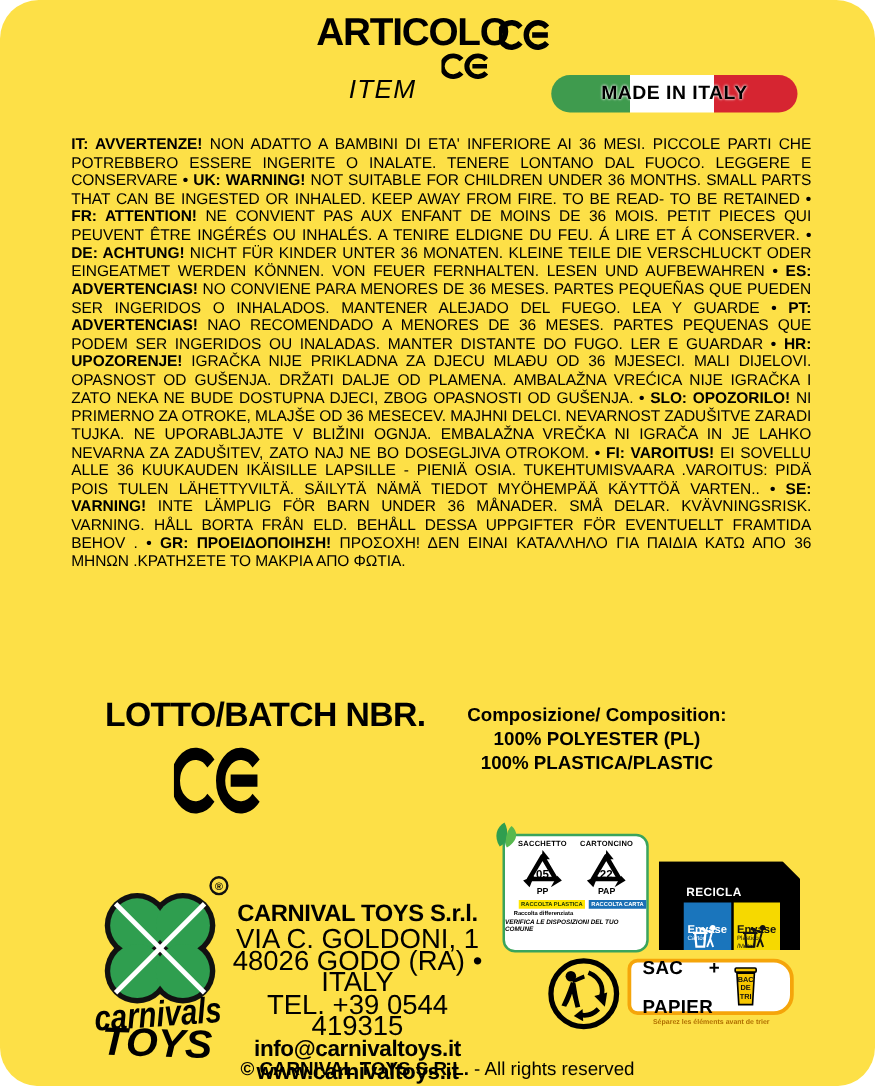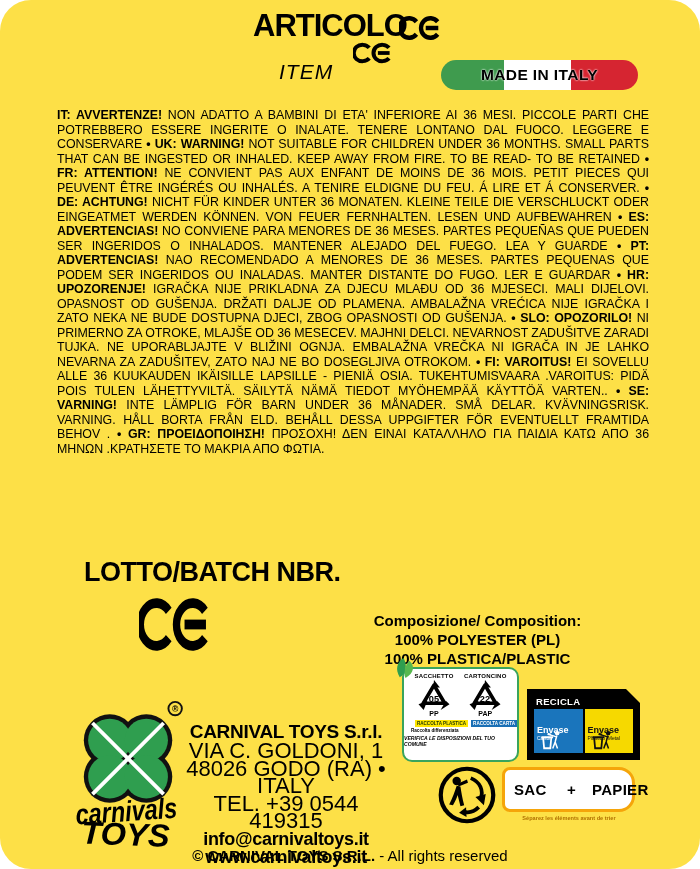--- a/index.html
+++ b/index.html
@@ -25,21 +25,21 @@
     text-shadow:0 0 2px rgba(255,255,255,.9), 0 0 2px rgba(255,255,255,.9);
   }
   
   .warnings {
     position:absolute; left:57px; top:108px; width:592px;
     font-size:12.4px; line-height:14.5px; text-align:justify; letter-spacing:-0.05px;
   }
   
   .batch { position:absolute; left:84px; top:557px; font-size:27px; font-weight:800; letter-spacing:-0.5px; }
   .ce-large { position:absolute; left:139px; top:596px; width:75px; height:57px; }
-  .composition { position:absolute; left:370px; top:563px; width:215px; text-align:center;margin-top:48px; }
+  .composition { position:absolute; left:370px; top:563px; width:215px; text-align:center; }
   .composition .comp-title { font-size:15px; font-weight:800; line-height:19px; }
   .composition .comp-line { font-size:15px; font-weight:800; line-height:19px; }
   
   .eco-box {
     position:absolute; left:402px; top:667px; width:117px; height:95px; background:#fff;
     border:2.5px solid var(--eco_green,#3aa45c); border-radius:10px;
     display:flex; flex-direction:column; align-items:flex-end; padding-top:4px;
   }
   .leaf-icon { position:absolute; left:394px; top:656px; width:23px; height:25px; }
   .eco-cols { display:flex; width:100%; justify-content:space-evenly; }
@@ -50,21 +50,21 @@
   .eco-tags { display:flex; gap:3px; margin-top:2.5px; }
   .tag { font-size:4.6px; font-weight:bold; padding:1px 2px; }
   .tag-yellow { background:var(--tag_yellow,#ffe600); color:#233a00; }
   .tag-blue { background:var(--tag_blue,#1a6fb5); color:#fff; }
   .eco-sub { font-size:4.6px; font-weight:bold; align-self:flex-start; margin:1px 0 0 7px; }
   .eco-note { font-size:5.1px; font-weight:bold; font-style:italic; margin-top:2px; }
   
   .recicla {
     position:absolute; left:527px; top:689px; width:113px; height:71px; background:#000;
     clip-path:polygon(0 0, calc(100% - 14px) 0, 100% 14px, 100% 100%, 0 100%);
-    padding:7px; display:flex; flex-direction:column;
+    padding:20px; display:flex; flex-direction:column;
   }
   .recicla-title { color:#fff; font-size:9.5px; font-weight:bold; letter-spacing:.3px; padding:0 0 2px 2px; }
   .recicla-panels { flex:1; display:flex; gap:2px; }
   .panel { flex:1; padding:2px 3px; position:relative; }
   .panel-blue { background:var(--recicla_blue,#1a75bc); color:#fff; }
   .panel-yellow { background:var(--recicla_yellow,#f6d900); color:#111; }
   .panel-title { font-size:9px; font-weight:bold;margin-top:14px; }
   .panel-sub { font-size:5px; line-height:6px; }
   .panel-bin { position:absolute; left:4px; bottom:2px; width:26px; height:22px; }
   
@@ -73,21 +73,21 @@
   .company-name { font-size:19px; font-weight:800; line-height:20px; letter-spacing:-0.3px; }
   .company-line { font-size:22px; line-height:17.5px; }
   .company-bold { font-size:18px; font-weight:800; line-height:18.5px; letter-spacing:-0.3px; }
   
   .triman { position:absolute; left:437px; top:765px; width:60px; height:60px; }
   .sorting {
     position:absolute; left:502px; top:767px; width:133px; height:45px; background:#fff;
     border:3px solid var(--sac_orange,#f5a50a); border-radius:8px 16px 16px 8px;
     display:flex; align-items:center; gap:7px; padding:2px 4px 2px 9px;
   }
-  .sac-text { display:flex; flex-direction:row; font-weight:800; font-size:15px; line-height:15px; letter-spacing:.3px;gap:16px; }
+  .sac-text { display:flex; flex-direction:column; font-weight:800; font-size:15px; line-height:15px; letter-spacing:.3px;gap:16px; }
   .sac-row { display:flex; justify-content:space-between; width:62px; }
   .sac-bin { width:28px; height:33px; }
   .sorting-note { position:absolute; left:500px; top:815px; width:138px; text-align:center; font-size:5.6px; font-weight:bold; color:var(--note_orange,#b06f00); }
   
   .footer { position:absolute; left:0; right:0; top:847px; text-align:center; font-size:15px; }
   .footer b { font-weight:800; }
   svg text { font-family:"Liberation Sans", sans-serif; }
 </style>
 </head>
 <body>

